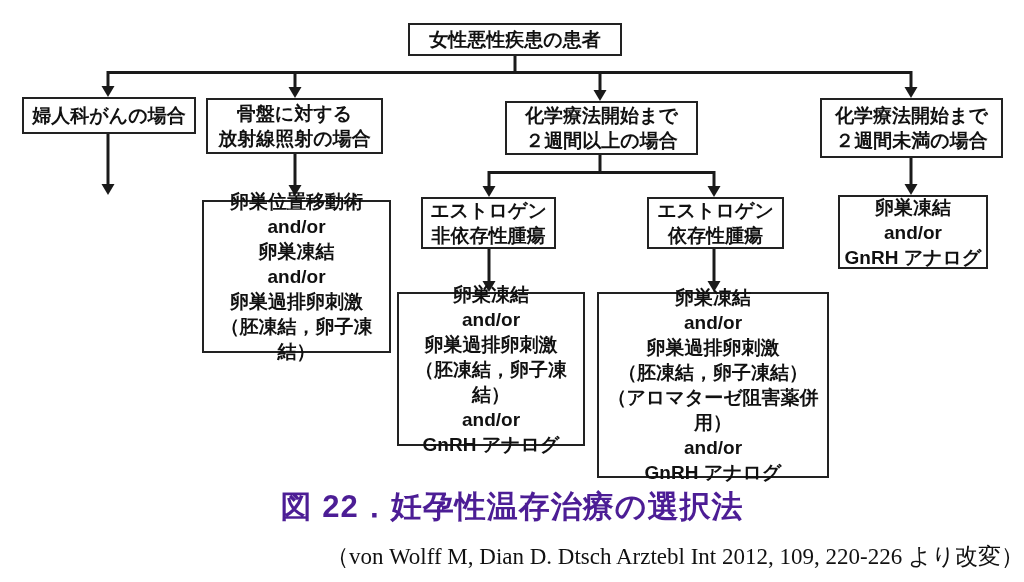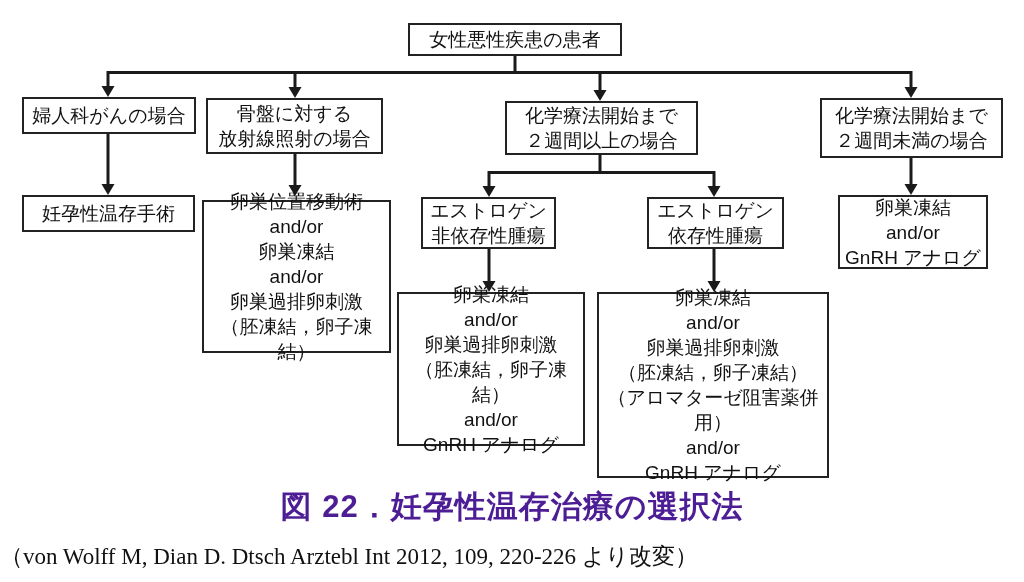--- a/index.html
+++ b/index.html
@@ -23,36 +23,37 @@
       border: 2px solid #222222;
       background: #ffffff;
       display: flex;
       align-items: center;
       justify-content: center;
       text-align: center;
       white-space: pre-line;
       font-size: 19px;
       line-height: 25px;
       padding: 1px 4px;
+      font-weight: bold;
     }
     .fig-title {
       position: absolute;
       left: 0; right: 0;
       top: 486px;
       text-align: center;
       font-size: 31px;
       font-weight: bold;
       letter-spacing: 1px;
       color: #4c1d95;
     }
     .fig-source {
       position: absolute;
       left: 0; right: 0;
       top: 541px;
-      text-align: left;
+      text-align: right;
       font-size: 23px;
       font-family: "Liberation Serif", "DejaVu Serif", serif;
       color: #111111;
     }
   </style>
 </head>
 <body>
 
 <div class="canvas">
 
@@ -103,21 +104,20 @@
 
   <div class="node" style="left:206px; top:98px; width:177px; height:56px;">骨盤に対する
 放射線照射の場合</div>
 
   <div class="node" style="left:505px; top:101px; width:193px; height:54px;">化学療法開始まで
 ２週間以上の場合</div>
 
   <div class="node" style="left:820px; top:98px; width:183px; height:60px;">化学療法開始まで
 ２週間未満の場合</div>
 
-  <div class="node" style="left:22px; top:195px; width:173px; height:37px;">妊孕性温存手術</div>
 
   <div class="node" style="left:202px; top:200px; width:189px; height:153px;">卵巣位置移動術
 and/or
 卵巣凍結
 and/or
 卵巣過排卵刺激
 （胚凍結，卵子凍結）</div>
 
   <div class="node" style="left:421px; top:197px; width:135px; height:52px;">エストロゲン
 非依存性腫瘍</div>

